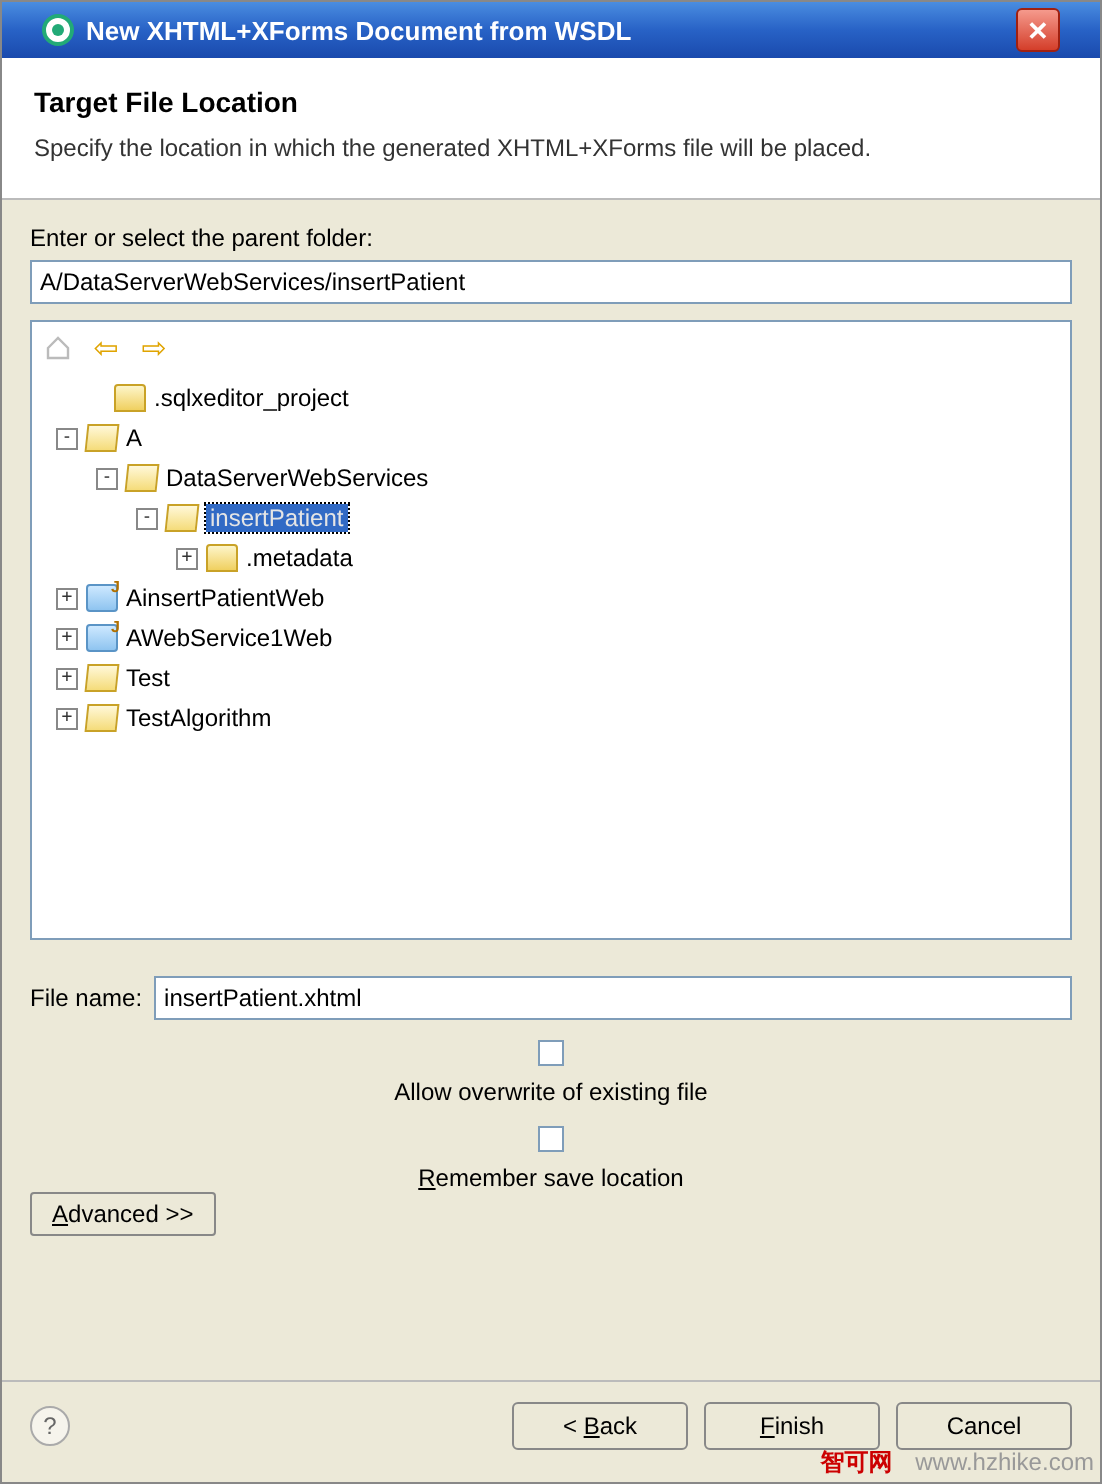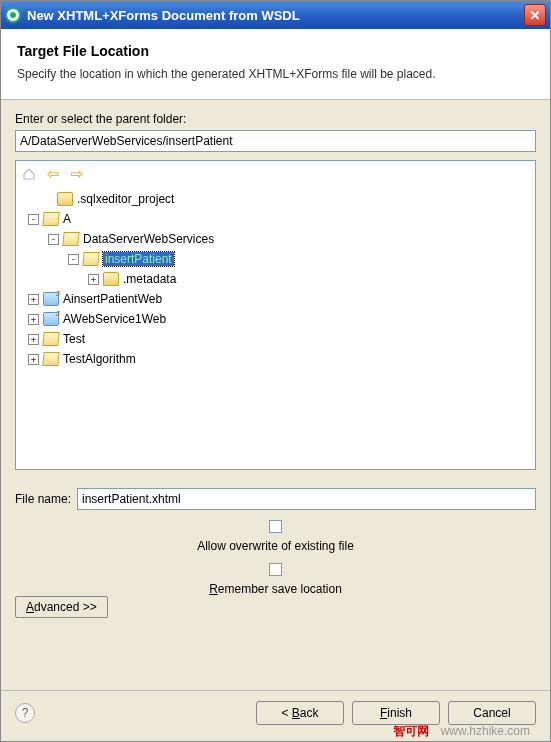--- a/index.html
+++ b/index.html
@@ -11,21 +11,21 @@
     width: 551px;
     height: 742px;
     overflow: hidden;
     border: 1px solid #888;
   }
   .titlebar {
     background: linear-gradient(to bottom, #4a8de0 0%, #2862c6 50%, #1a4aad 100%);
     height: 28px;
     display: flex;
     align-items: center;
-    padding: 0 4px;
+    padding: 0 20px;
     color: #fff;
     font-weight: bold;
     font-size: 13px;
   }
   .title-icon {
     width: 16px; height: 16px;
     margin-right: 6px;
     display: inline-flex;
     align-items: center;
     justify-content: center;
@@ -132,21 +132,21 @@
     content:"J";
     position:absolute;
     top:-4px; right:-2px;
     font-size:8px;
     color:#b07000;
     font-weight:bold;
   }
   .node-label { cursor: default; }
   .selected {
     background: #316ac5;
-    color: #86efac;
+    color: #e5e5e5;
     outline: 1px dotted #000;
     padding: 0 2px;
   }
   .filename-row {
     display: flex;
     align-items: center;
     margin-top: 18px;
     gap: 6px;
   }
   .filename-row .label { margin: 0; }
@@ -197,21 +197,21 @@
     border: 1px solid #888;
     background: #ece9d8;
     font-family: inherit;
     font-size: 12px;
     cursor: pointer;
     border-radius: 3px;
   }
   .dlg-btn u { text-decoration: underline; }
   .watermark {
     position: absolute;
-    right: 21px;
+    right: 4px;
     bottom: 2px;
     font-size: 12px;
   }
   .wm1 { color: #c00; font-weight: bold; }
   .wm2 { color: #999; margin-left: 8px; }
 </style>
 </head>
 <body>
 
 <div class="titlebar">

